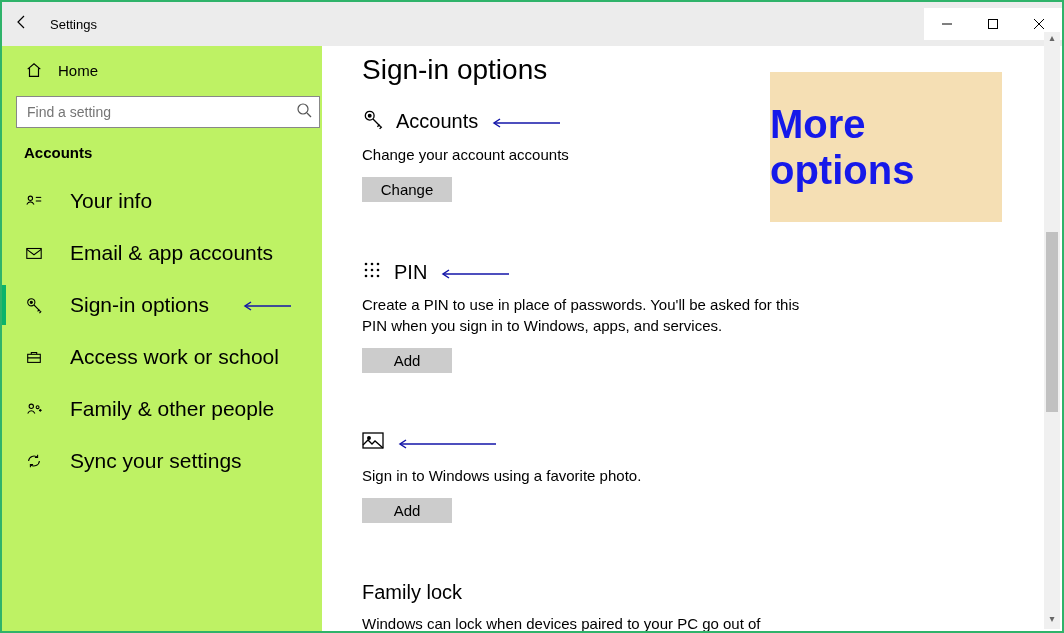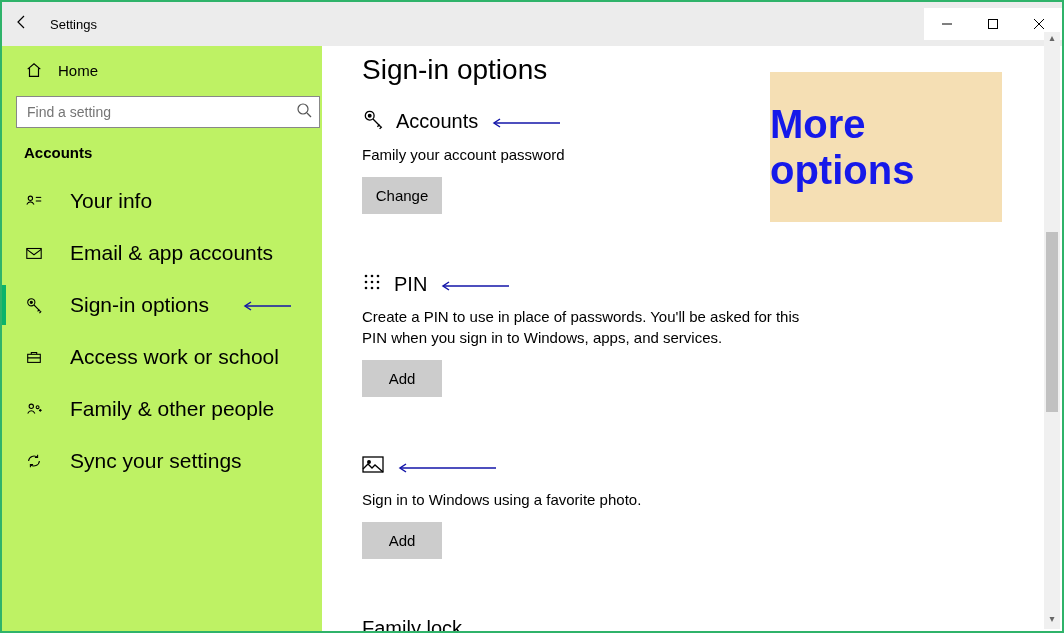--- a/index.html
+++ b/index.html
@@ -17,21 +17,21 @@
   .searchwrap input { width: 100%; border: 1px solid #888; background: #fff; padding: 7px 30px 7px 10px; font-size: 14px; outline: none; font-family: inherit;}
   .searchwrap .sicon { position: absolute; right: 8px; top: 6px; color: #555; }
   .category { padding: 0 10px 14px 22px; font-weight: 700; font-size: 15px;}
   .navitem { display: flex; align-items: center; gap: 26px; padding: 14px 22px; font-size: 21px; position: relative; cursor: pointer;}
   .navitem.selected::before { content:""; position:absolute; left:0; top:6px; bottom:6px; width:4px; background:#0bb36a; }
   .nicon { width: 20px; height:20px; display:flex; align-items:center; justify-content:center;}
   .main { flex: 1; position: relative; padding: 52px 40px 0 40px; overflow:hidden;}
   .pgtitle { font-size: 28px; font-weight: 400; margin-bottom: 22px; }
   .section-title { font-size: 20px; font-weight: 400; display: flex; align-items: center; gap: 12px; margin-top:6px;}
   .section-desc { font-size: 15px; margin-top: 10px; max-width: 440px; line-height: 1.35;}
-  .btn { display: inline-block; background: #ccc; border: none; padding: 10px 0; width: 80px; text-align: center; font-size: 15px; margin-top: 12px; cursor: pointer; font-family: inherit;}
+  .btn { display: inline-block; background: #ccc; border: none; padding: 4px 0; width: 90px; text-align: center; font-size: 15px; margin-top: 12px; cursor: pointer; font-family: inherit;}
   .section { margin-bottom: 58px; }
   .annotation-box { position: absolute; top: 70px; right: 60px; width: 232px; height: 150px; background: #f5dfb4; display: flex; align-items: center; justify-content: center; text-align: left; }
   .annotation-box span { font-size: 40px; font-weight: 700; color: #1619e9; line-height:1.15;}
   .arrow { color: #1315a8; }
   .arrow svg { vertical-align: middle; }
   .scrollbar { position:absolute; right:2px; top:30px; bottom:2px; width:16px; background:#f0f0f0; }
   .scrollbar .up, .scrollbar .down { height:16px; text-align:center; font-size:10px; color:#666; background:#f0f0f0;}
   .scrollbar .thumb { position:absolute; left:2px; right:2px; background:#c1c1c1;}
 </style>
 </head>
@@ -170,21 +170,21 @@
             </svg>
         </span>
         <span>Accounts</span>
         <span class="arrow">
           <svg width="70" height="12" viewBox="0 0 70 12" fill="none" stroke="#1315a8" stroke-width="1.5">
               <line x1="70" y1="6" x2="4" y2="6"></line>
               <path d="M10 2 L4 6 L10 10"></path>
             </svg>
         </span>
       </div>
-      <div class="section-desc">Family your account password</div>
+      <div class="section-desc">Change your account accounts</div>
       <button class="btn">Change</button>
     </div>
 
     <div class="section">
       <div class="section-title">
         <span>
           <svg width="20" height="20" viewBox="0 0 20 20" fill="#000">
               <circle cx="4" cy="4" r="1.3"></circle>
               <circle cx="10" cy="4" r="1.3"></circle>
               <circle cx="16" cy="4" r="1.3"></circle>

